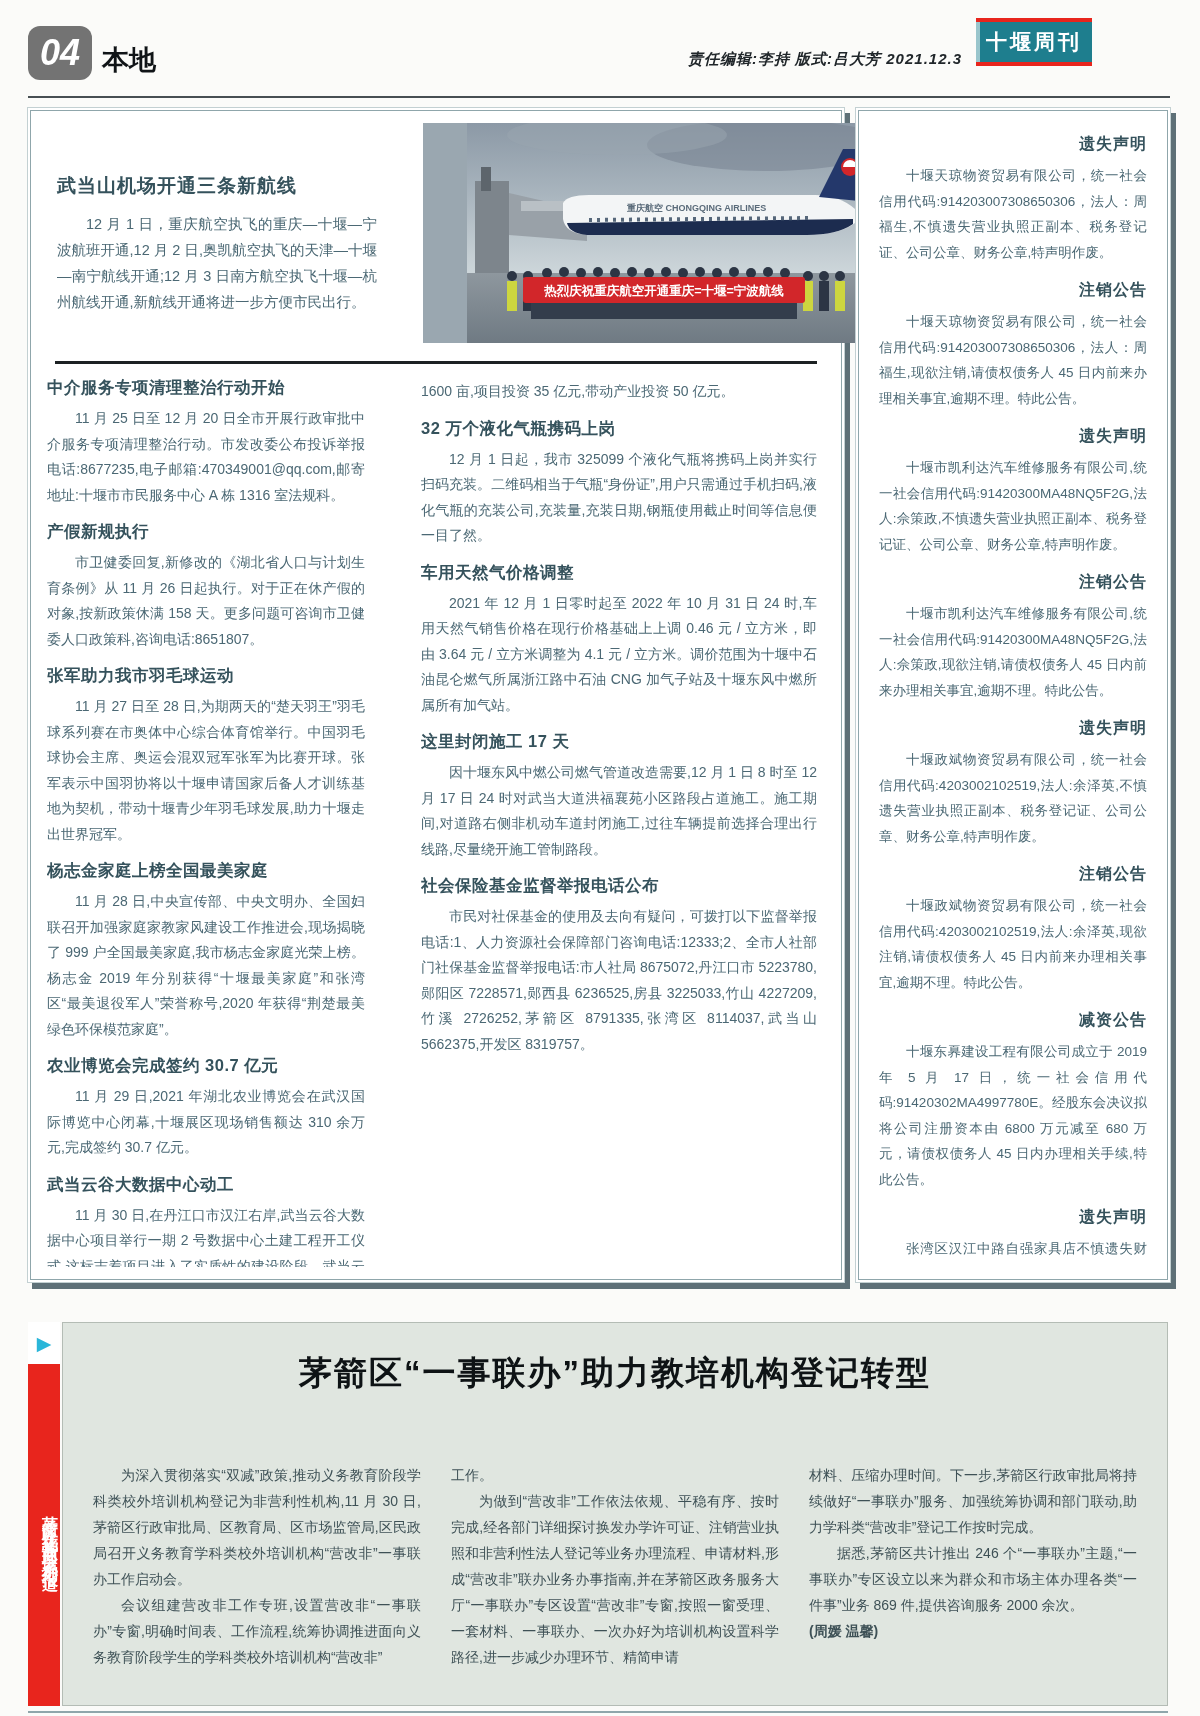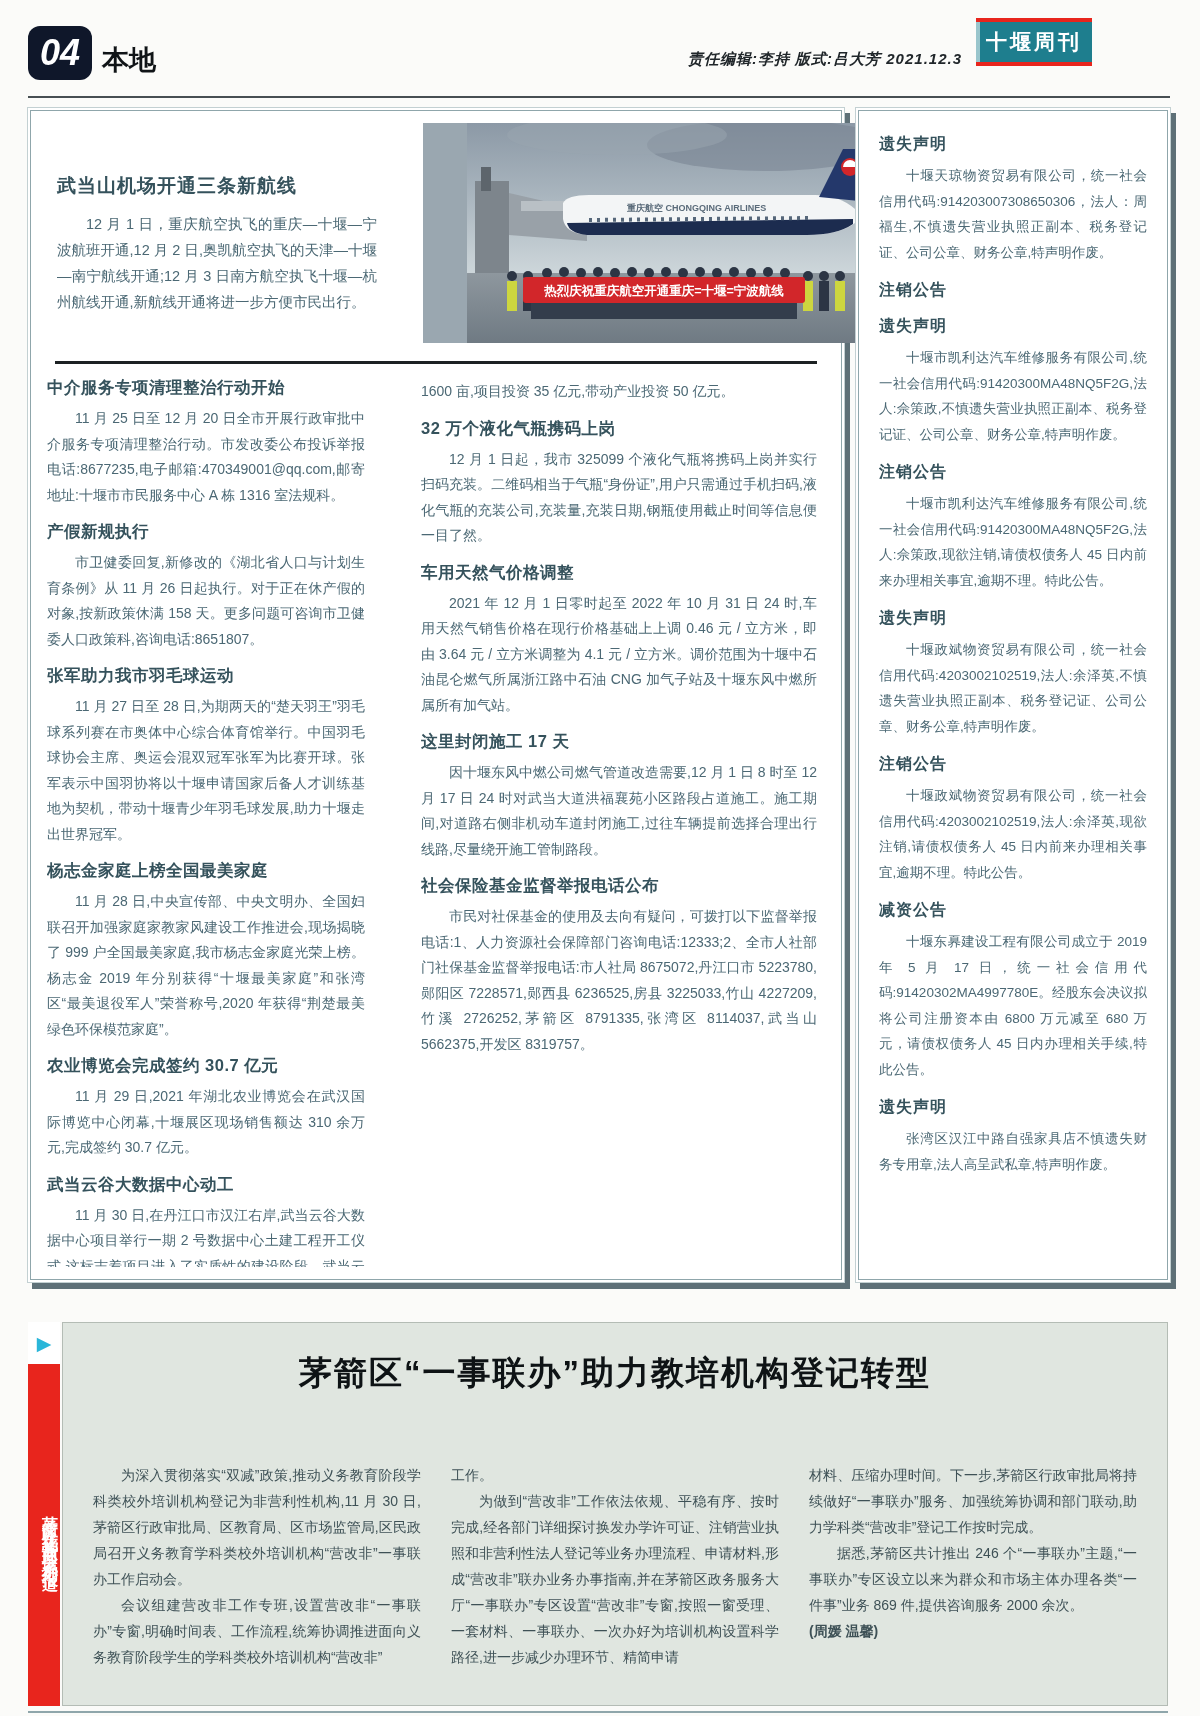--- a/index.html
+++ b/index.html
@@ -1,20 +1,20 @@
 <!DOCTYPE html>
 <html><head>
 <meta charset="utf-8">
 <style>
   html,body{margin:0;padding:0;background:#e9e9e6;}
   #page{position:relative;width:1200px;height:1716px;margin:0 auto;background:#fbfbf9;
         font-family:"Liberation Sans","DejaVu Sans",sans-serif;overflow:hidden;}
 
   
-  .page-badge{position:absolute;left:28px;top:26px;width:64px;height:54px;background:#0f172a;
+  .page-badge{position:absolute;left:28px;top:26px;width:64px;height:54px;background:#737373;
               border-radius:12px;color:#fff;font-size:36px;font-weight:bold;font-style:italic;
               display:flex;align-items:center;justify-content:center;}
   .section-title{position:absolute;left:102px;top:42px;font-size:27px;font-weight:bold;color:#101417;}
   .editor-line{position:absolute;right:238px;top:50px;font-size:15px;font-weight:bold;
                font-style:italic;color:#20262a;letter-spacing:1px;}
   .masthead{position:absolute;left:976px;top:18px;width:116px;height:40px;background:#1e7e8e;
             border-top:4px solid #e8251d;border-bottom:4px solid #e8251d;color:#fff;
             display:flex;align-items:center;justify-content:center;font-size:21px;font-weight:bold;
             letter-spacing:3px;box-shadow:inset 4px 0 0 rgba(255,255,255,.55);}
   .header-rule{position:absolute;left:28px;top:96px;width:1142px;height:2px;background:#474f53;}
@@ -37,21 +37,21 @@
   .newscol{position:absolute;top:262px;height:894px;overflow:hidden;}
   #newscol1{left:16px;width:318px;}
   #newscol2{left:390px;width:396px;}
   .newscol h3{font-size:16.5px;font-weight:bold;color:#35525c;margin:13px 0 7px;letter-spacing:.5px;}
   .newscol .article:first-child h3{margin-top:4px;}
   .newscol p{margin:0;font-size:14px;line-height:25.5px;color:#4b6874;text-align:justify;text-indent:2em;}
   .newscol p.cont{text-indent:0;margin-top:6px;}
 
   
   .notices-inner{position:absolute;left:20px;top:8px;width:268px;height:1148px;overflow:hidden;}
-  .notice h4{text-align:left;font-size:16px;font-weight:bold;color:#35525c;margin:15px 0 8px;
+  .notice h4{text-align:right;font-size:16px;font-weight:bold;color:#35525c;margin:15px 0 8px;
              letter-spacing:1px;}
   .notice p{margin:0;font-size:13.5px;line-height:25.5px;color:#4b6874;text-align:justify;text-indent:2em;}
 
   
   .series-bar{position:absolute;left:28px;top:1322px;width:32px;height:384px;background:#e8251d;}
   .series-flag{width:32px;height:42px;background:#fff;display:flex;align-items:center;justify-content:center;}
   .series-flag span{color:#2ab6d9;font-size:19px;line-height:1;}
   .series-text{writing-mode:vertical-rl;text-orientation:upright;color:#fff;font-weight:bold;
                font-size:16px;letter-spacing:5px;margin:8px auto 0;display:block;text-align:center;
                height:326px;width:100%;}
@@ -200,20 +200,21 @@
   </div>
 
   <div class="frame" id="notices-box">
     <div class="notices-inner">
       <div class="notice">
         <h4>遗失声明</h4>
         <p>十堰天琼物资贸易有限公司，统一社会信用代码:914203007308650306，法人：周福生,不慎遗失营业执照正副本、税务登记证、公司公章、财务公章,特声明作废。</p>
       </div>
       <div class="notice">
         <h4>注销公告</h4>
+        <p>十堰天琼物资贸易有限公司，统一社会信用代码:914203007308650306，法人：周福生,现欲注销,请债权债务人 45 日内前来办理相关事宜,逾期不理。特此公告。</p>
       </div>
       <div class="notice">
         <h4>遗失声明</h4>
         <p>十堰市凯利达汽车维修服务有限公司,统一社会信用代码:91420300MA48NQ5F2G,法人:佘策政,不慎遗失营业执照正副本、税务登记证、公司公章、财务公章,特声明作废。</p>
       </div>
       <div class="notice">
         <h4>注销公告</h4>
         <p>十堰市凯利达汽车维修服务有限公司,统一社会信用代码:91420300MA48NQ5F2G,法人:佘策政,现欲注销,请债权债务人 45 日内前来办理相关事宜,逾期不理。特此公告。</p>
       </div>
       <div class="notice">

